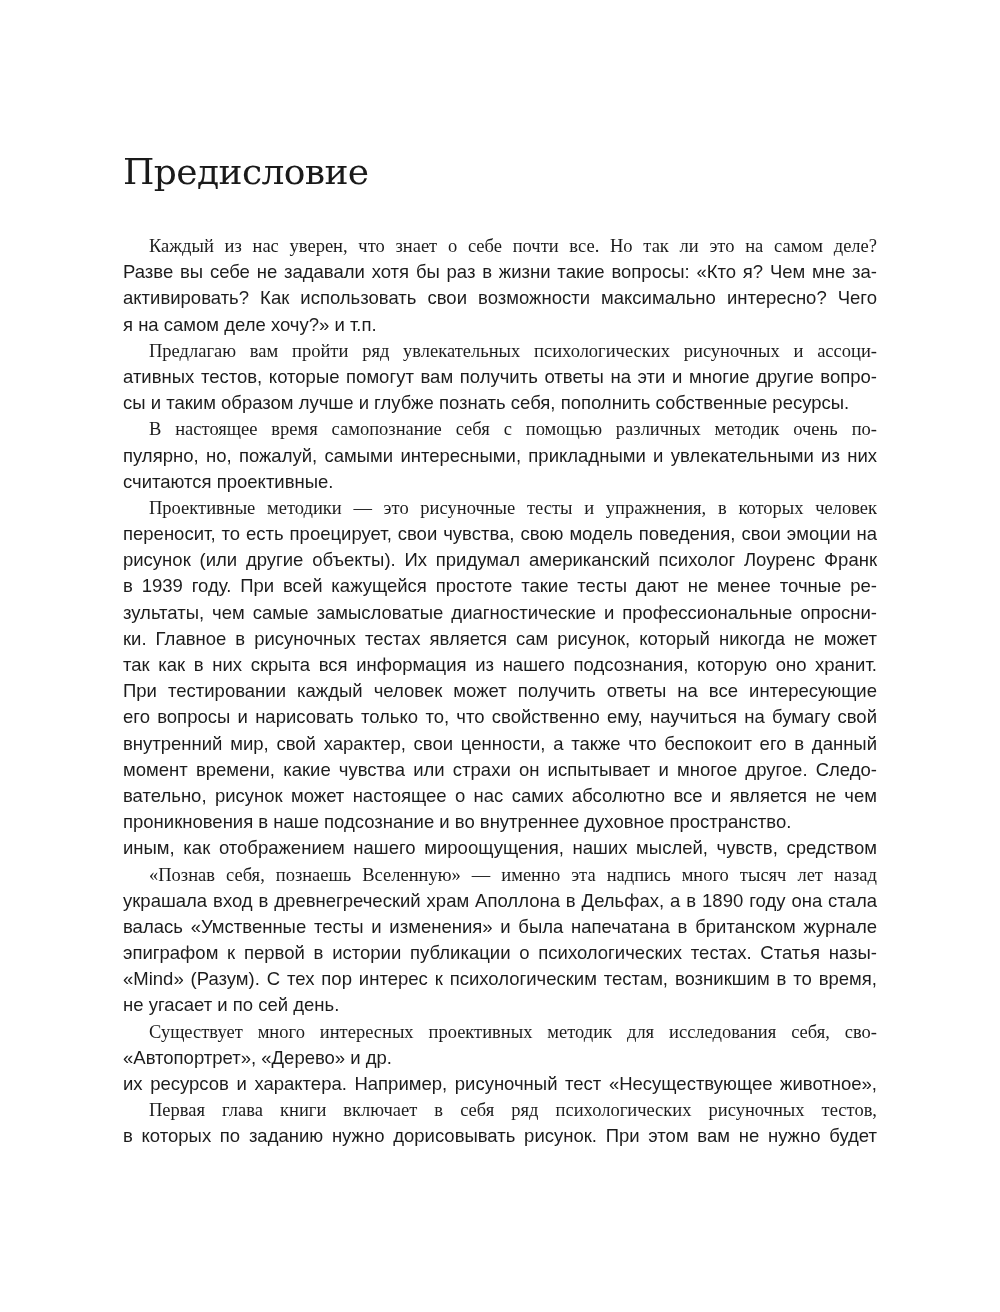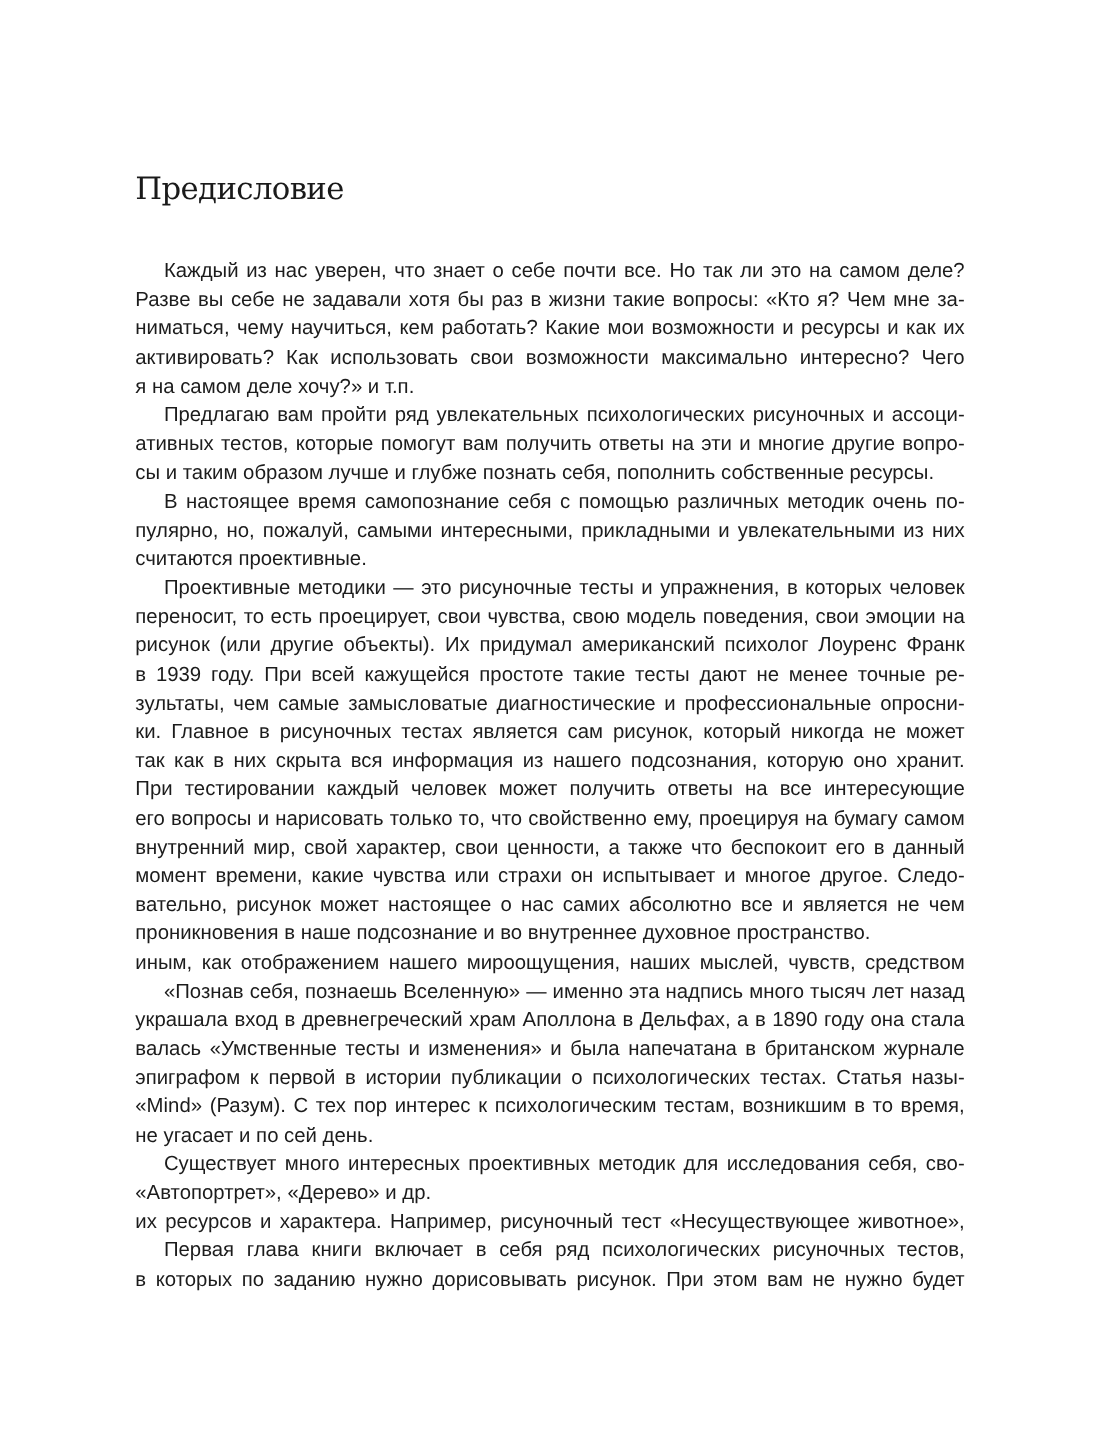--- a/index.html
+++ b/index.html
@@ -20,21 +20,21 @@
       top: 0;
       width: 754px;
     }
     .title {
       position: absolute;
       left: 0;
       top: 150px;
       margin: 0;
       font-family: "DejaVu Serif", serif;
       font-weight: normal;
-      font-size: 28px;
+      font-size: 36px;
       letter-spacing: -0.6px;
       line-height: 44px;
       color: #1a1a1a;
       white-space: nowrap;
     }
     .body-text {
       position: absolute;
       left: 0;
       top: 233px;
       width: 754px;
@@ -53,34 +53,34 @@
       text-align-last: justify;
       height: 26.2px;
       overflow: visible;
     }
     .line.last {
       text-align: right;
       text-align-last: left;
     }
     .line.indent {
       padding-left: 26px;
+      font-family: Liberation Serif, serif;
     }
   </style>
 </head>
 <body>
 
 <div class="page">
   <h1 class="title">Предисловие</h1>
 
   <div class="body-text">
 
     <p class="para">
       <span class="line indent">Каждый из нас уверен, что знает о себе почти все. Но так ли это на самом деле?</span>
       <span class="line">Разве вы себе не задавали хотя бы раз в жизни такие вопросы: «Кто я? Чем мне за-</span>
-      <span class="line">ниматься, чему научиться, кем работать? Какие мои возможности и ресурсы и как их</span>
       <span class="line">активировать? Как использовать свои возможности максимально интересно? Чего</span>
       <span class="line last">я на самом деле хочу?» и т.п.</span>
     </p>
 
     <p class="para">
       <span class="line indent">Предлагаю вам пройти ряд увлекательных психологических рисуночных и ассоци-</span>
       <span class="line">ативных тестов, которые помогут вам получить ответы на эти и многие другие вопро-</span>
       <span class="line last">сы и таким образом лучше и глубже познать себя, пополнить собственные ресурсы.</span>
     </p>
 
@@ -92,21 +92,21 @@
 
     <p class="para">
       <span class="line indent">Проективные методики — это рисуночные тесты и упражнения, в которых человек</span>
       <span class="line">переносит, то есть проецирует, свои чувства, свою модель поведения, свои эмоции на</span>
       <span class="line">рисунок (или другие объекты). Их придумал американский психолог Лоуренс Франк</span>
       <span class="line">в 1939 году. При всей кажущейся простоте такие тесты дают не менее точные ре-</span>
       <span class="line">зультаты, чем самые замысловатые диагностические и профессиональные опросни-</span>
       <span class="line">ки. Главное в рисуночных тестах является сам рисунок, который никогда не может</span>
       <span class="line">так как в них скрыта вся информация из нашего подсознания, которую оно хранит.</span>
       <span class="line">При тестировании каждый человек может получить ответы на все интересующие</span>
-      <span class="line">его вопросы и нарисовать только то, что свойственно ему, проецируя на бумагу самом</span>
+      <span class="line">его вопросы и нарисовать только то, что свойственно ему, научиться на бумагу свой</span>
       <span class="line">внутренний мир, свой характер, свои ценности, а также что беспокоит его в данный</span>
       <span class="line">момент времени, какие чувства или страхи он испытывает и многое другое. Следо-</span>
       <span class="line">вательно, рисунок может настоящее о нас самих абсолютно все и является не чем</span>
       <span class="line last">проникновения в наше подсознание и во внутреннее духовное пространство.</span>
       <span class="line">иным, как отображением нашего мироощущения, наших мыслей, чувств, средством</span>
     </p>
 
     <p class="para">
       <span class="line indent">«Познав себя, познаешь Вселенную» — именно эта надпись много тысяч лет назад</span>
       <span class="line">украшала вход в древнегреческий храм Аполлона в Дельфах, а в 1890 году она стала</span>

